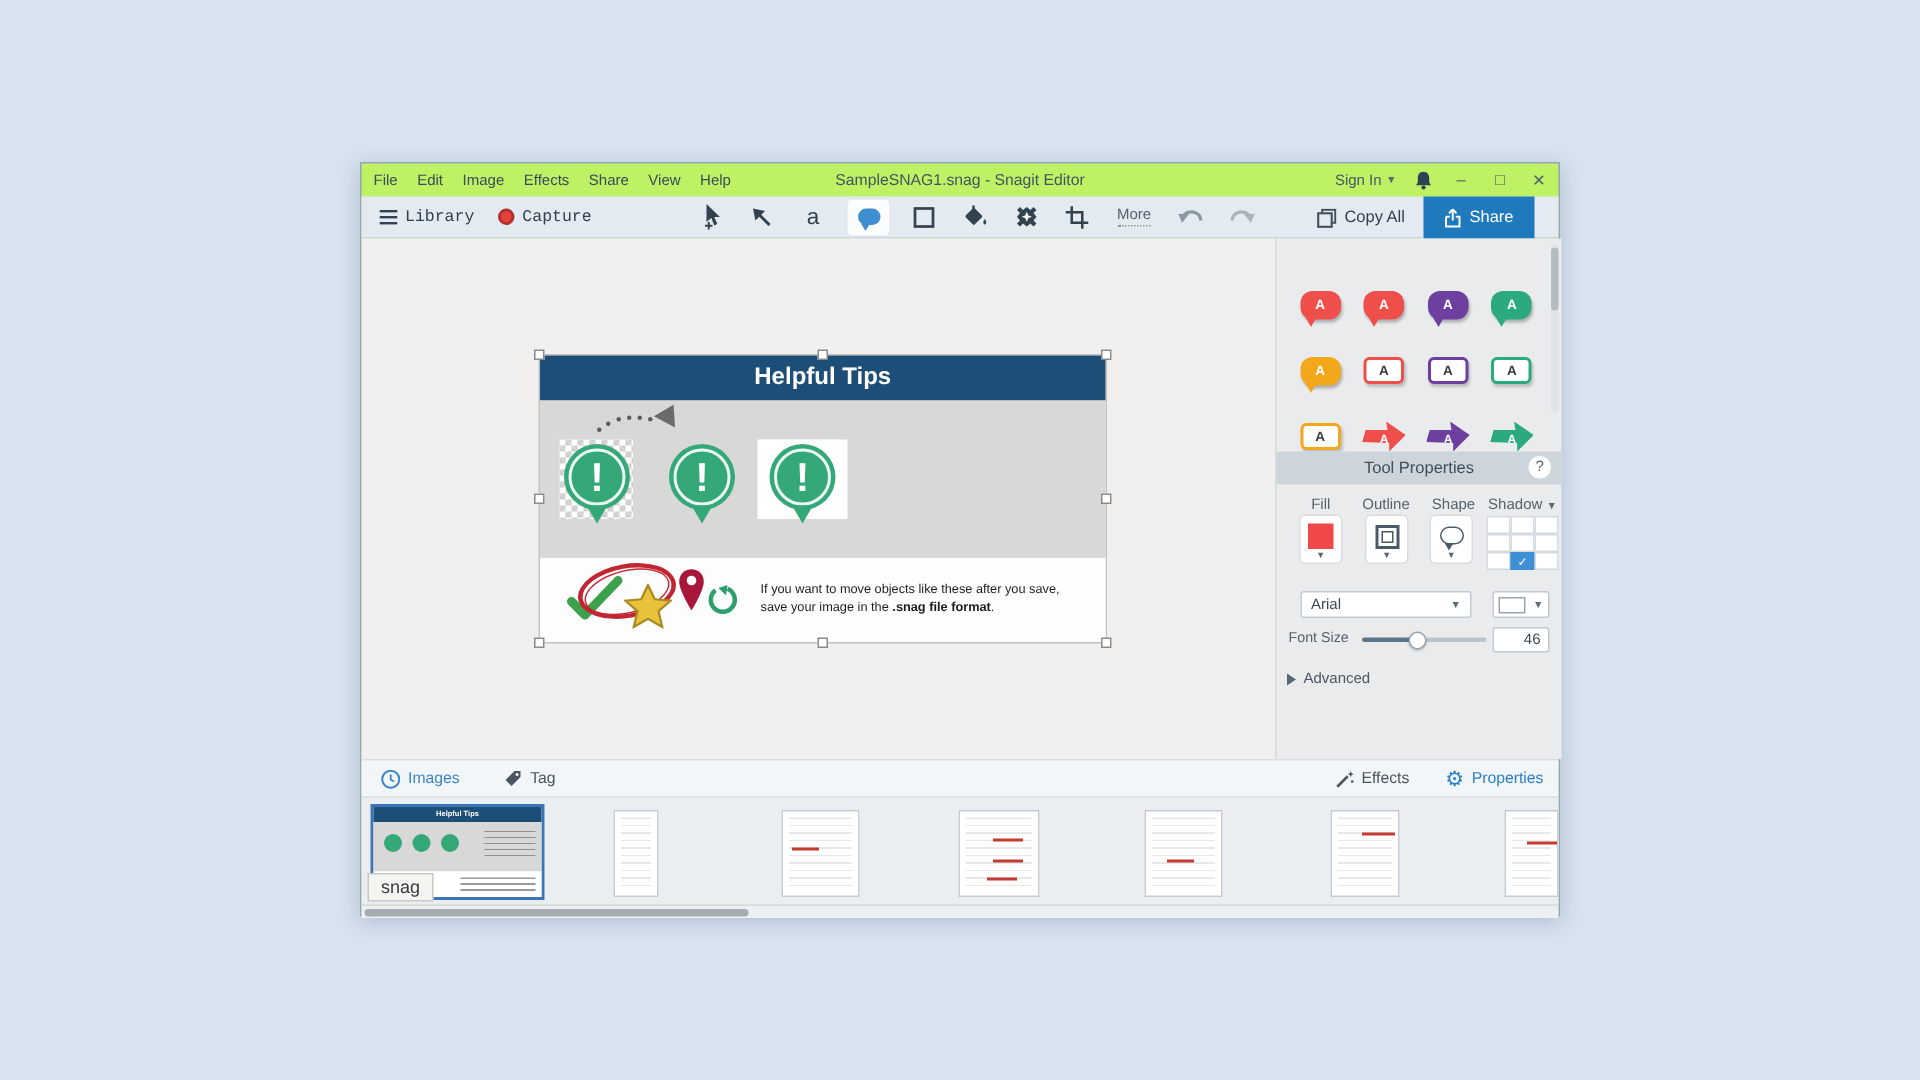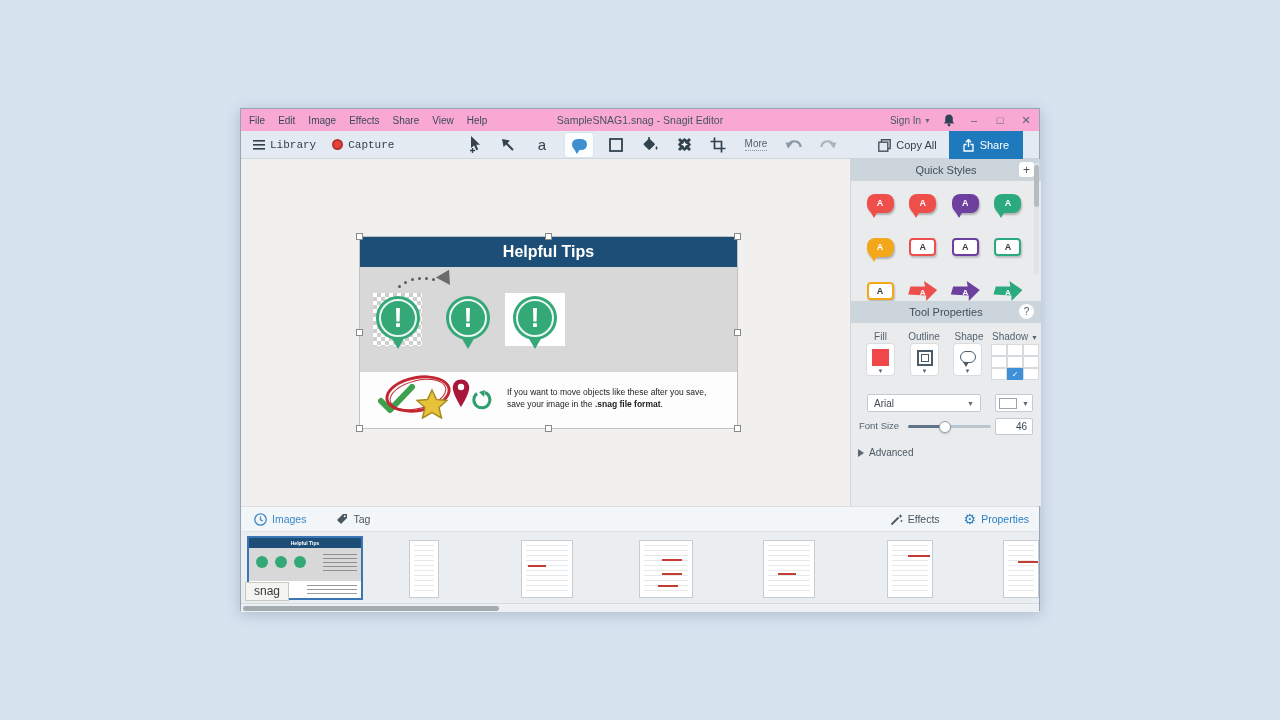--- a/index.html
+++ b/index.html
@@ -1,20 +1,20 @@
 <!DOCTYPE html>
 <html><head>
 <meta charset="utf-8">
 <style>
   * { margin:0; padding:0; box-sizing:border-box; }
   html,body { width:1280px; height:720px; overflow:hidden; }
   body { background:#d8e3f0; font-family:"Liberation Sans", sans-serif; position:relative; }
 
   .window { position:absolute; left:240px; top:108px; width:800px; height:503px;
-            background:#f9a8d4; border:1px solid #93a5b6; box-shadow:0 3px 14px rgba(40,60,90,.25); }
+            background:#bef264; border:1px solid #93a5b6; box-shadow:0 3px 14px rgba(40,60,90,.25); }
 
   
   .titlebar { position:absolute; left:0; top:0; width:100%; height:22px; display:flex; align-items:center;
               font-size:10px; color:#3a4a58; }
   .menus { display:flex; gap:13px; padding-left:8px; }
   .menus span { cursor:default; }
   .win-title { position:absolute; left:50%; transform:translateX(-50%); font-size:10.5px; color:#45535f; white-space:nowrap; }
   .title-right { position:absolute; right:6px; top:0; height:22px; display:flex; align-items:center; gap:12px; }
   .signin { font-size:10px; color:#4a5864; display:flex; align-items:center; gap:3px; }
   .caret { font-size:7px; color:#5c6a76; }
@@ -376,24 +376,20 @@
         <div class="handle" style="right:-4px; top:-4px;"></div>
         <div class="handle" style="left:-4px; top:92px;"></div>
         <div class="handle" style="right:-4px; top:92px;"></div>
         <div class="handle" style="left:-4px; bottom:-4px;"></div>
         <div class="handle" style="left:185px; bottom:-4px;"></div>
         <div class="handle" style="right:-4px; bottom:-4px;"></div>
       </div>
     </div>
 
     <div class="panel">
-      <div class="sec-header">
-        <span>Quick Styles</span>
-        <span class="qs-add">+</span>
-      </div>
       <div class="qs-body">
         <div class="qs-row">
           <div class="qs-item">
             <div class="qs-bubble" style="background-color: rgb(239, 79, 75);">
               <span class="qs-letter">A</span>
               <i class="qs-tail" style="border-top-color: rgb(239, 79, 75);"></i>
             </div>
           </div>
           <div class="qs-item">
             <div class="qs-bubble" style="background-color: rgb(239, 79, 75);">

